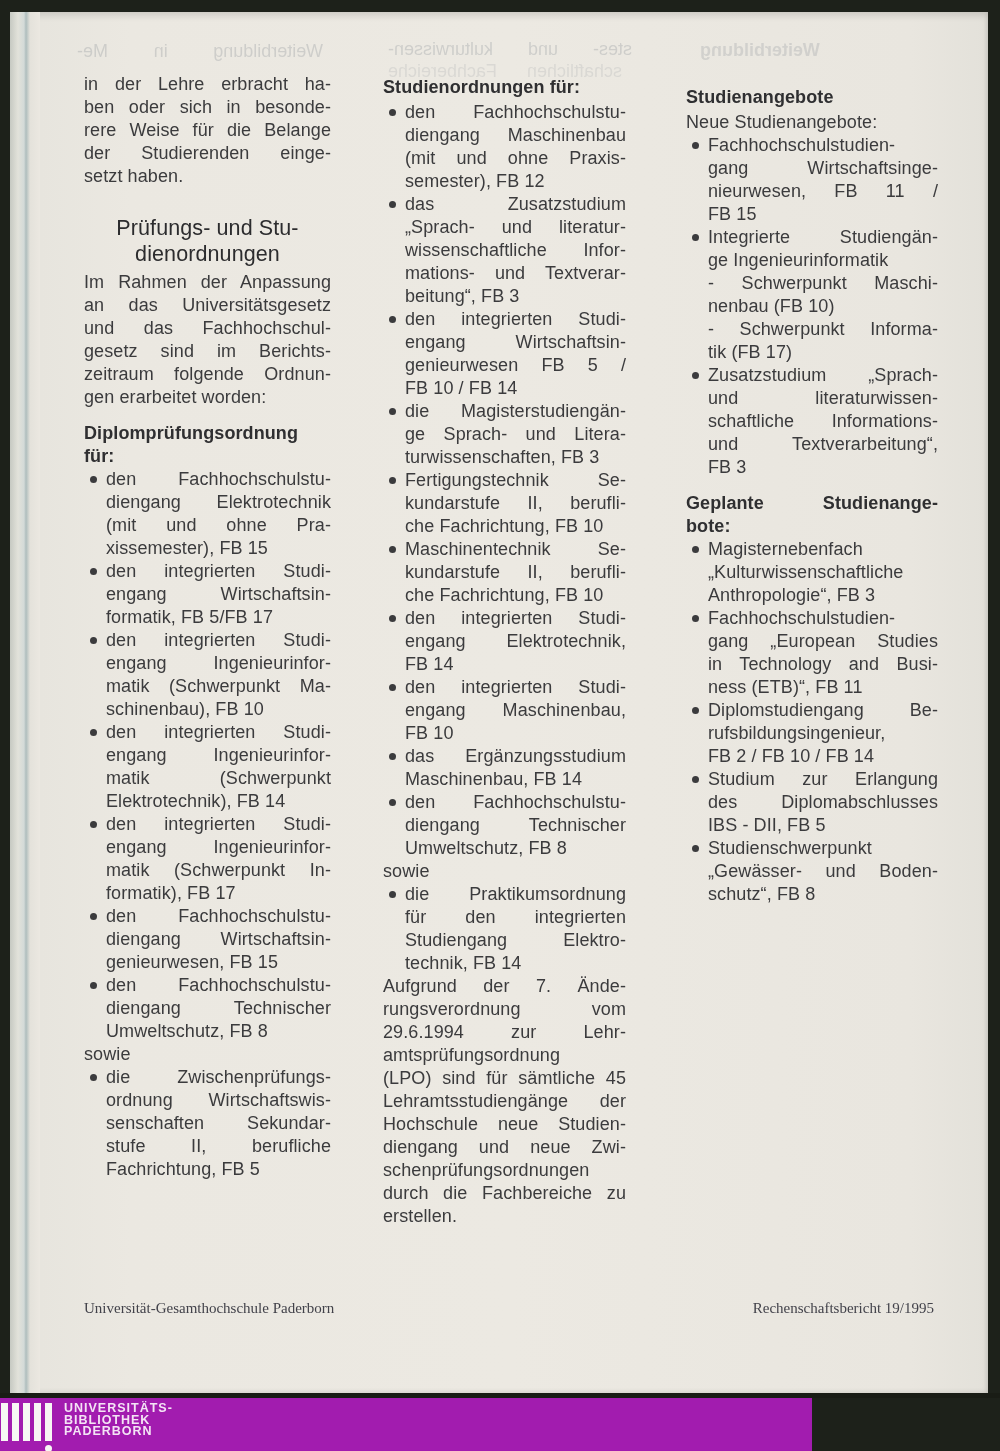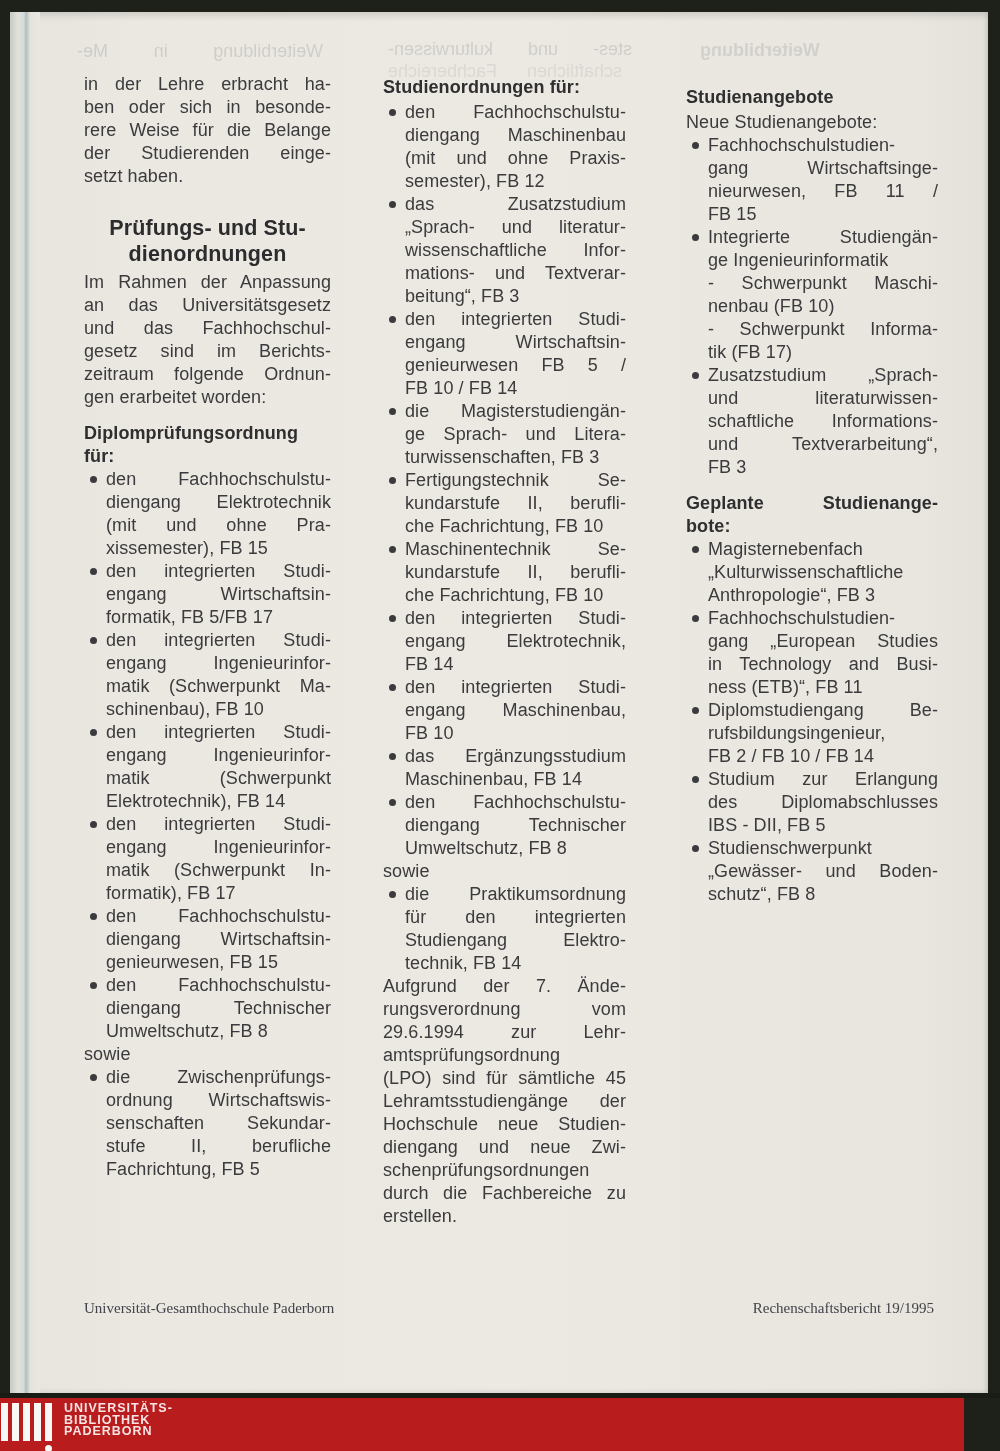--- a/index.html
+++ b/index.html
@@ -29,21 +29,21 @@
   .col2{left:373px;top:64px;width:243px;}
   .col3{left:676px;top:74px;width:252px;}
   .line{text-align:justify;text-align-last:justify;}
   .line.last{text-align-last:left;}
   .blk{margin:0;}
   .heading .line{font-weight:700;color:#2f2f31;text-align-last:left;}
   .heading{margin-bottom:2px;}
   .subheading{margin-top:13px;}
   .subheading .line{font-weight:700;color:#2f2f31;}
   .heading-center{margin:27px 0 4px 0;}
-  .heading-center .line{font-weight:700;color:#2c2c2e;font-size:21.5px;line-height:26px;text-align:left;text-align-last:center;}
+  .heading-center .line{font-weight:400;color:#2c2c2e;font-size:21.5px;line-height:26px;text-align:left;text-align-last:center;}
   .bullet{display:flex;}
   .dot{flex:0 0 7px;width:7px;height:7px;border-radius:50%;background:#3b3b3d;margin:8px 0 0 6px;}
   .btext{flex:1;margin-left:9px;}
   .sub{margin-left:22px;}
   
   .ghost{
     position:absolute;
     transform:scaleX(-1);
     color:#848b92;opacity:.28;
     font-size:18px;line-height:22px;
@@ -57,21 +57,21 @@
   
   .footer-left,.footer-right{
     position:absolute;top:1288px;
     font-family:"Liberation Serif", serif;
     font-size:15px;color:#42424a;
   }
   .footer-left{left:74px;}
   .footer-right{right:54px;}
   
   .pageshadow{position:absolute;left:0;top:1393px;width:1000px;height:5px;background:#191c15;}
-  .libbar{position:absolute;left:0;top:1398px;width:964px;height:53px;background:#b91c1c;}
+  .libbar{position:absolute;left:0;top:1398px;width:812px;height:53px;background:#a21caf;}
   .libbars{position:absolute;left:0;top:5px;height:48px;}
   .libbars span{
     position:absolute;top:0;width:7px;height:38px;background:#f7f7f4;display:block;
   }
   .libbars span:nth-child(1){left:1px;}
   .libbars span:nth-child(2){left:12px;}
   .libbars span:nth-child(3){left:23px;}
   .libbars span:nth-child(4){left:34px;}
   .libbars span:nth-child(5){left:45px;}
   .libbars .dotmark{position:absolute;left:45px;top:42px;width:7px;height:7px;border-radius:50%;background:#f7f7f4;}

